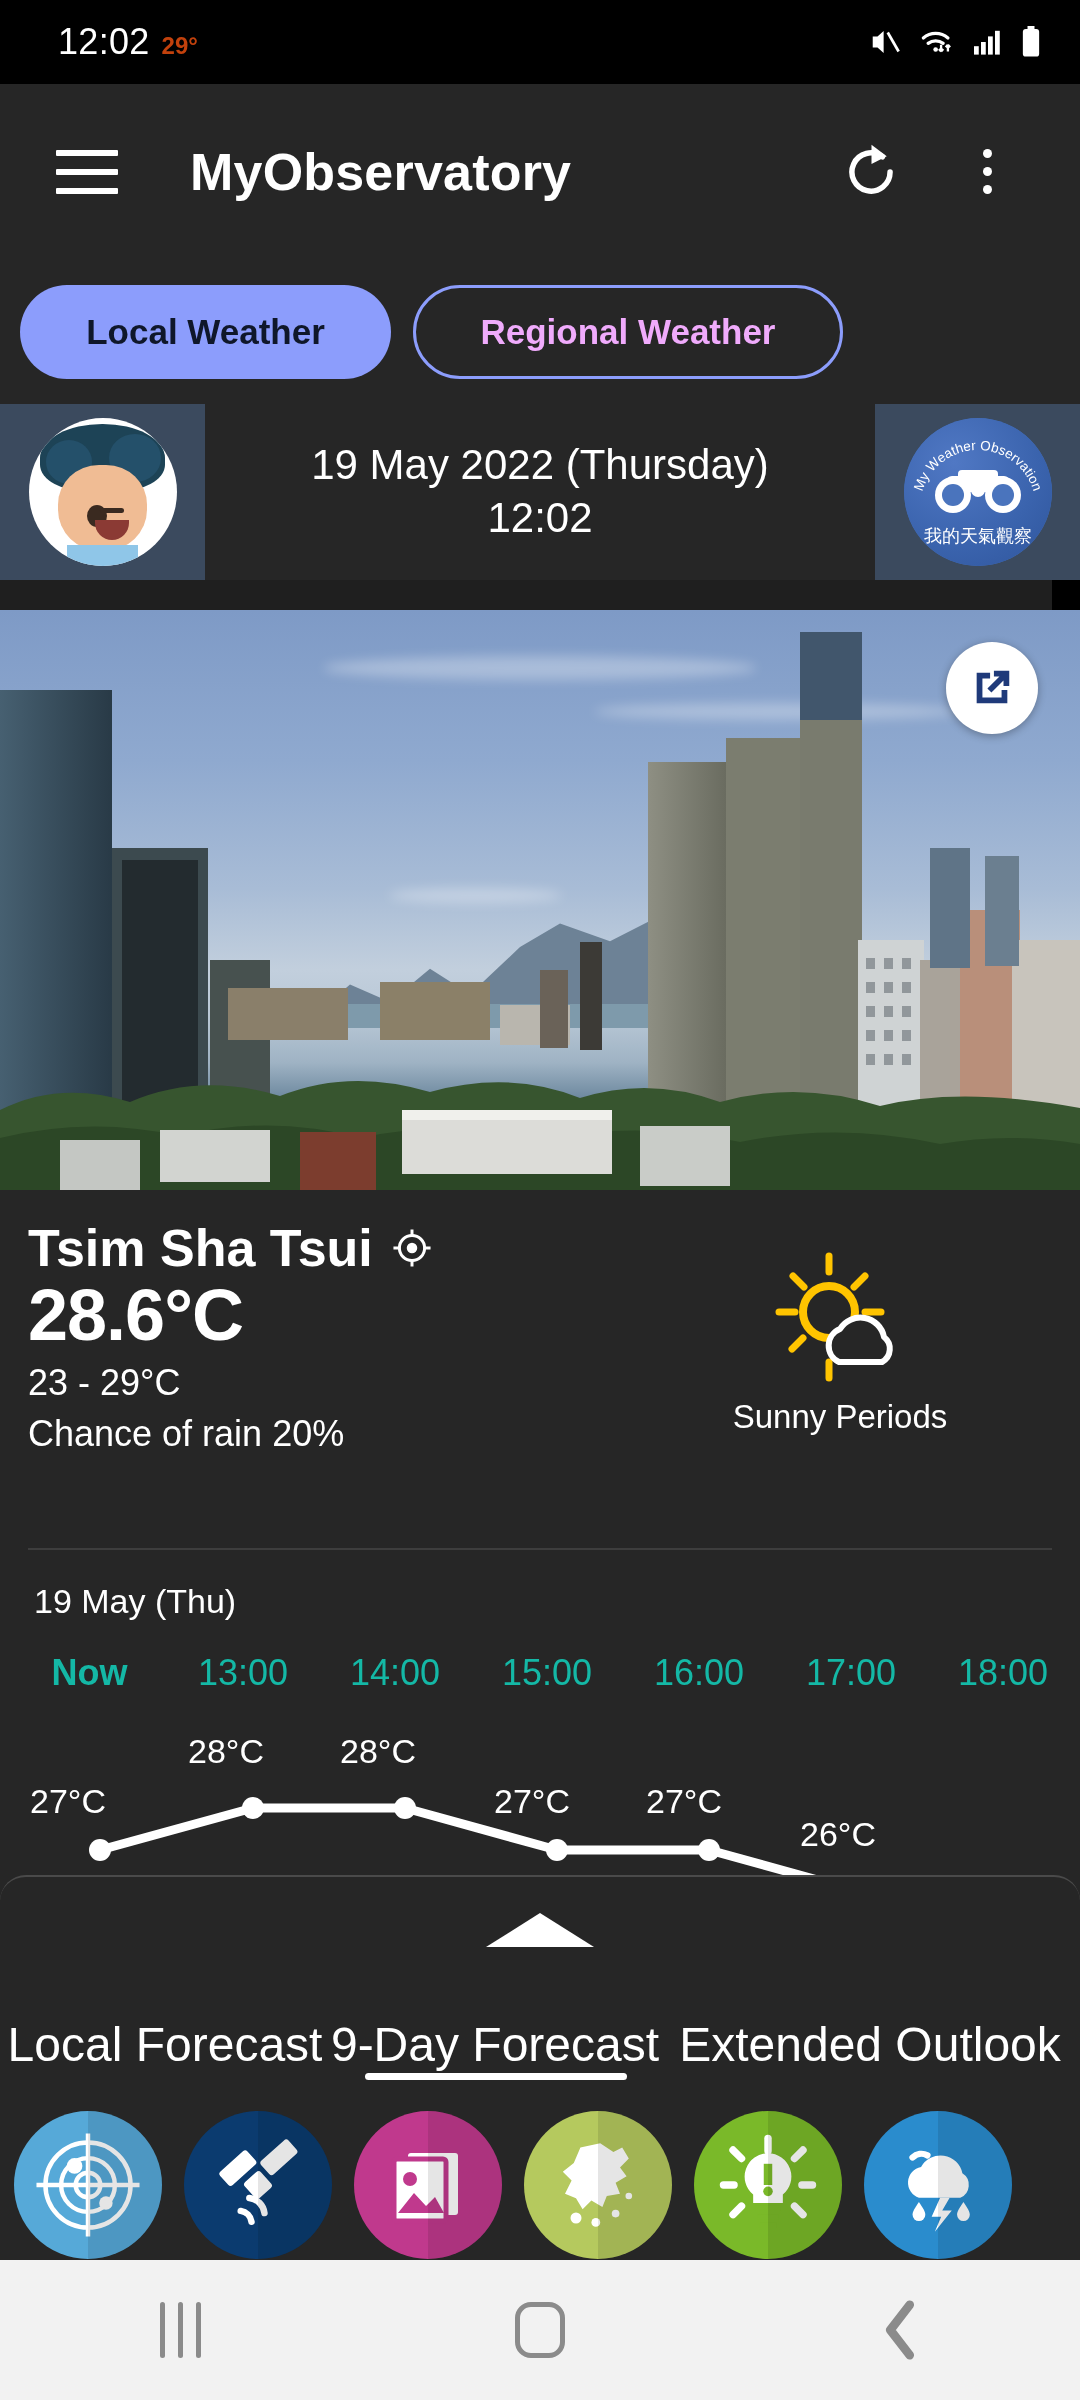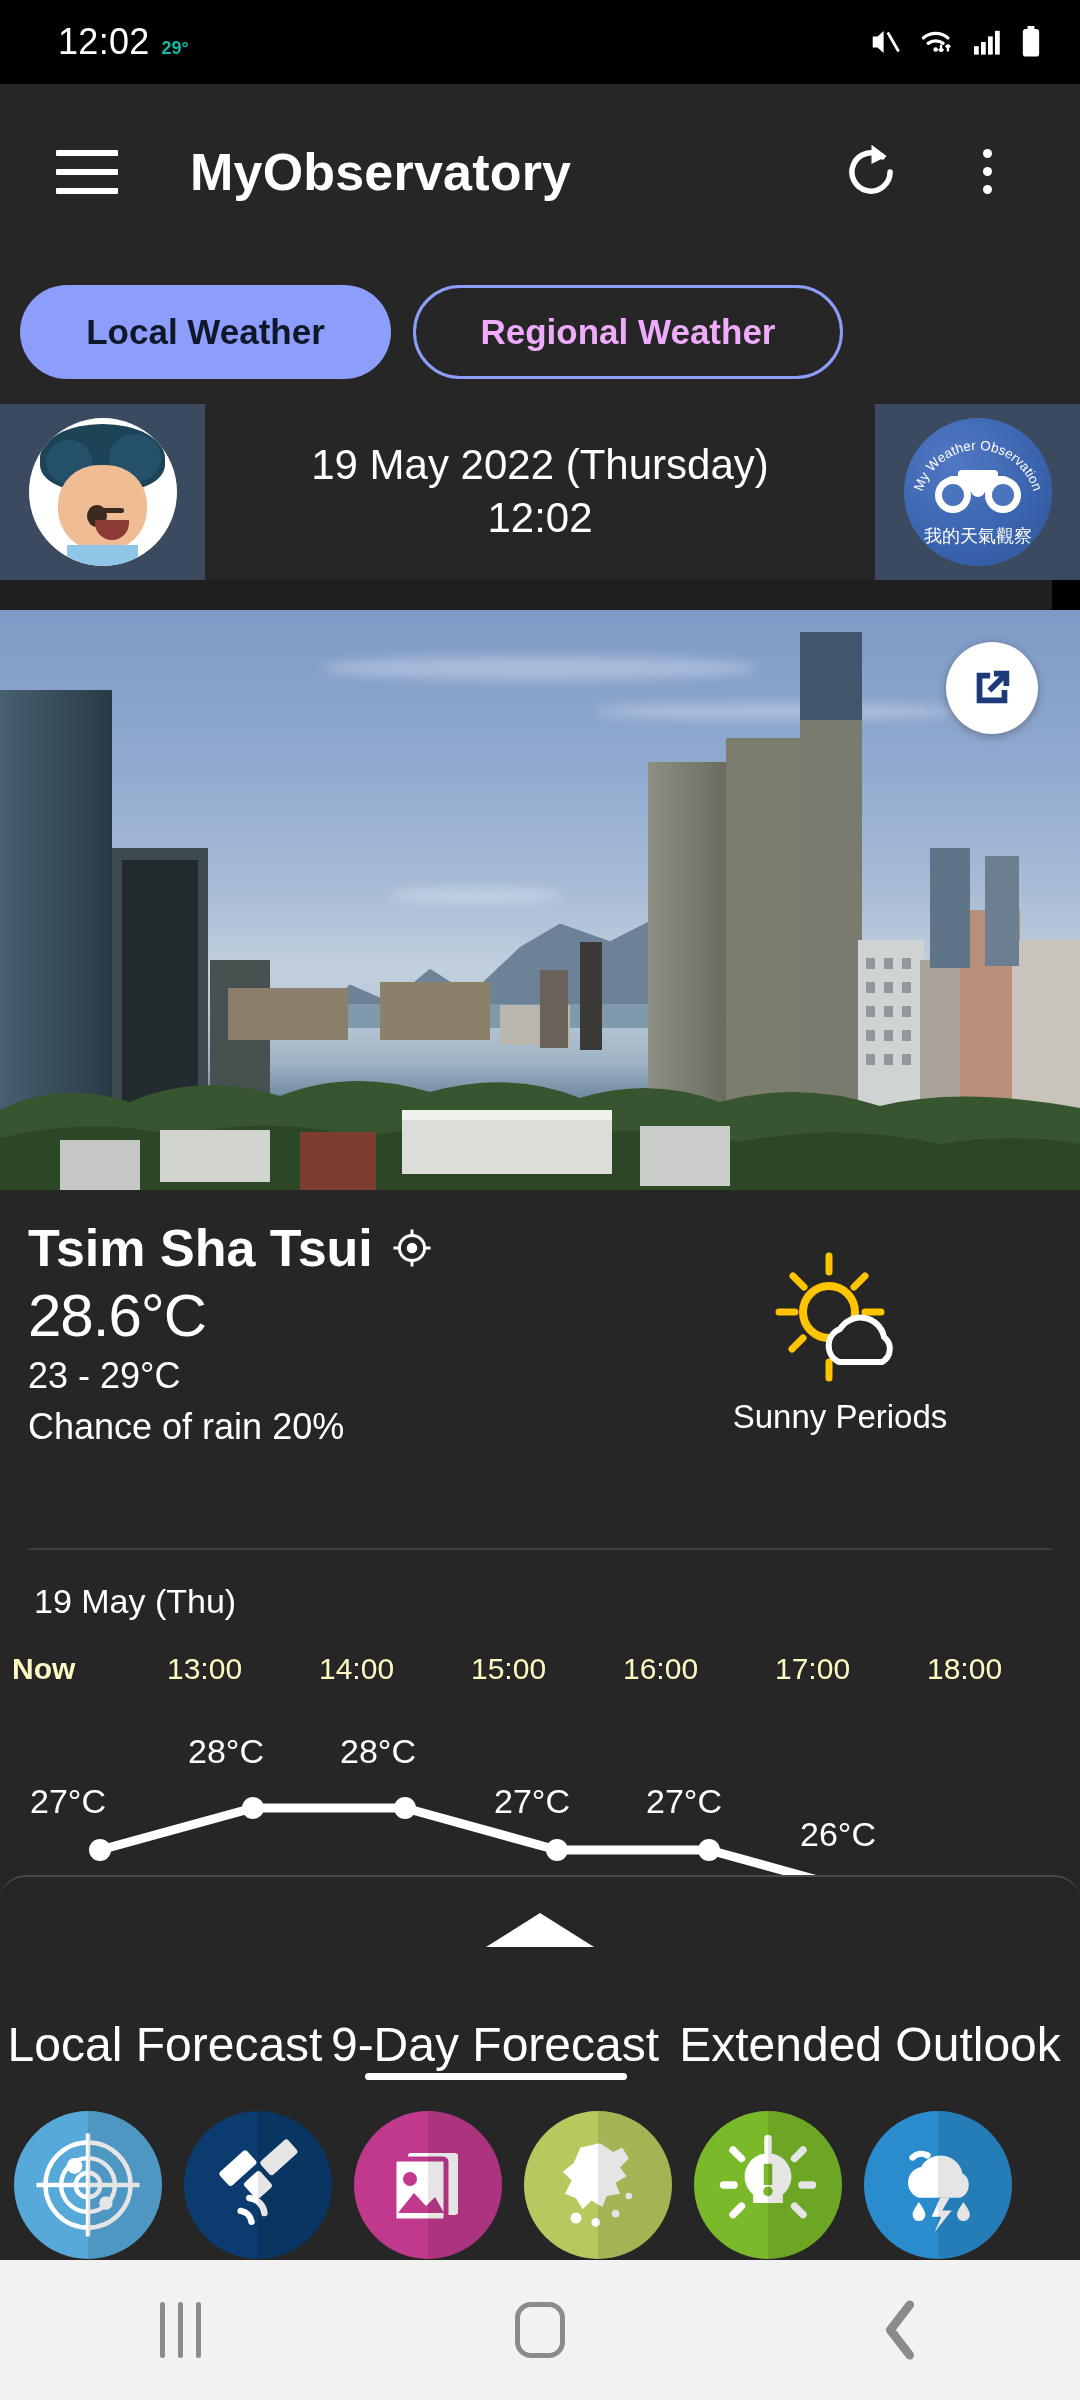--- a/index.html
+++ b/index.html
@@ -6,21 +6,21 @@
   html,body { width:1080px; height:2400px; background:#000; overflow:hidden; }
   body { font-family:"Liberation Sans", sans-serif; }
 
   .phone { position:relative; width:1052px; height:2400px; background:#1f1f1f; }
 
   
   .statusbar { position:absolute; top:0; left:0; width:1080px; height:84px;
       background:#000; display:flex; align-items:center; }
   .sb-left { display:flex; align-items:baseline; gap:12px; padding-left:58px; }
   .sb-time { color:#fff; font-size:36px; letter-spacing:.3px; }
-  .sb-temp { color:#14b8a6; font-size:18px; font-weight:600; }
+  .sb-temp { color:#c2410c; font-size:24px; font-weight:600; }
   .sb-right { margin-left:auto; display:flex; align-items:center; gap:16px; padding-right:38px; }
   .sb-right svg { display:block; }
 
   
   .appbar { position:absolute; top:84px; left:0; width:1080px; height:175px;
       background:#262626; display:flex; align-items:center; }
   .hamburger { width:62px; height:44px; margin-left:56px; display:flex;
       flex-direction:column; justify-content:space-between; cursor:pointer; }
   .hamburger i { display:block; height:6px; background:#fff; border-radius:1px; }
   .app-title { color:#fff; font-size:52px; font-weight:700; margin-left:72px; letter-spacing:.2px;}
@@ -77,32 +77,32 @@
   .cloudstreak { position:absolute; background:rgba(255,255,255,.30); border-radius:50%; filter:blur(6px); }
   .shareBtn { position:absolute; top:32px; right:42px; width:92px; height:92px; border-radius:50%;
       background:#fff; display:flex; align-items:center; justify-content:center; cursor:pointer;
       box-shadow:0 2px 8px rgba(0,0,0,.3); }
 
   
   .current { position:absolute; top:1190px; left:0; width:1080px; height:370px; background:#262626;
       padding:28px 34px 0 28px; }
   .loc-row { display:flex; align-items:center; gap:18px; }
   .loc-name { color:#fff; font-size:52px; font-weight:700; }
-  .temp-big { color:#fff; font-size:60px; font-weight:400; letter-spacing:-1px; margin-top:6px; line-height:1.05;}
+  .temp-big { color:#fff; font-size:72px; font-weight:700; letter-spacing:-1px; margin-top:0; line-height:1.05;}
   .sub { color:#fff; font-size:36px; line-height:1.26; margin-top:6px; }
   .wx-right { position:absolute; right:90px; top:60px; text-align:center; width:300px; }
   .wx-caption { color:#fff; font-size:33px; margin-top:4px; }
   .divider { position:absolute; left:28px; right:28px; bottom:10px; height:2px; background:#3d3d3d; }
 
   
   .hourly { position:absolute; top:1560px; left:0; width:1080px; height:360px;
       background:#262626; overflow:hidden; }
   .h-date { color:#fff; font-size:34px; padding:22px 0 0 34px; }
   .h-times { position:absolute; top:92px; left:0; width:1310px; display:flex; }
-  .h-times span { color:#fef9c3; font-size:30px; text-align:left; }
+  .h-times span { color:#14b8a6; font-size:36px; text-align:center; }
   .h-times span:first-child { font-weight:700; }
   .chart-svg { position:absolute; top:130px; left:0; }
   .h-temps { position:absolute; left:0; top:130px; width:1310px; }
   .h-temps span { position:absolute; color:#fff; font-size:34px; }
 
   
   .sheet { position:absolute; top:1875px; left:0; width:1080px; height:335px;
       background:#262626; border-radius:26px 26px 0 0; border-top:2px solid #4a4a4a; }
   .handle { width:0; height:0; border-left:54px solid transparent; border-right:54px solid transparent;
       border-bottom:34px solid #fff; margin:36px auto 0; cursor:pointer;}

